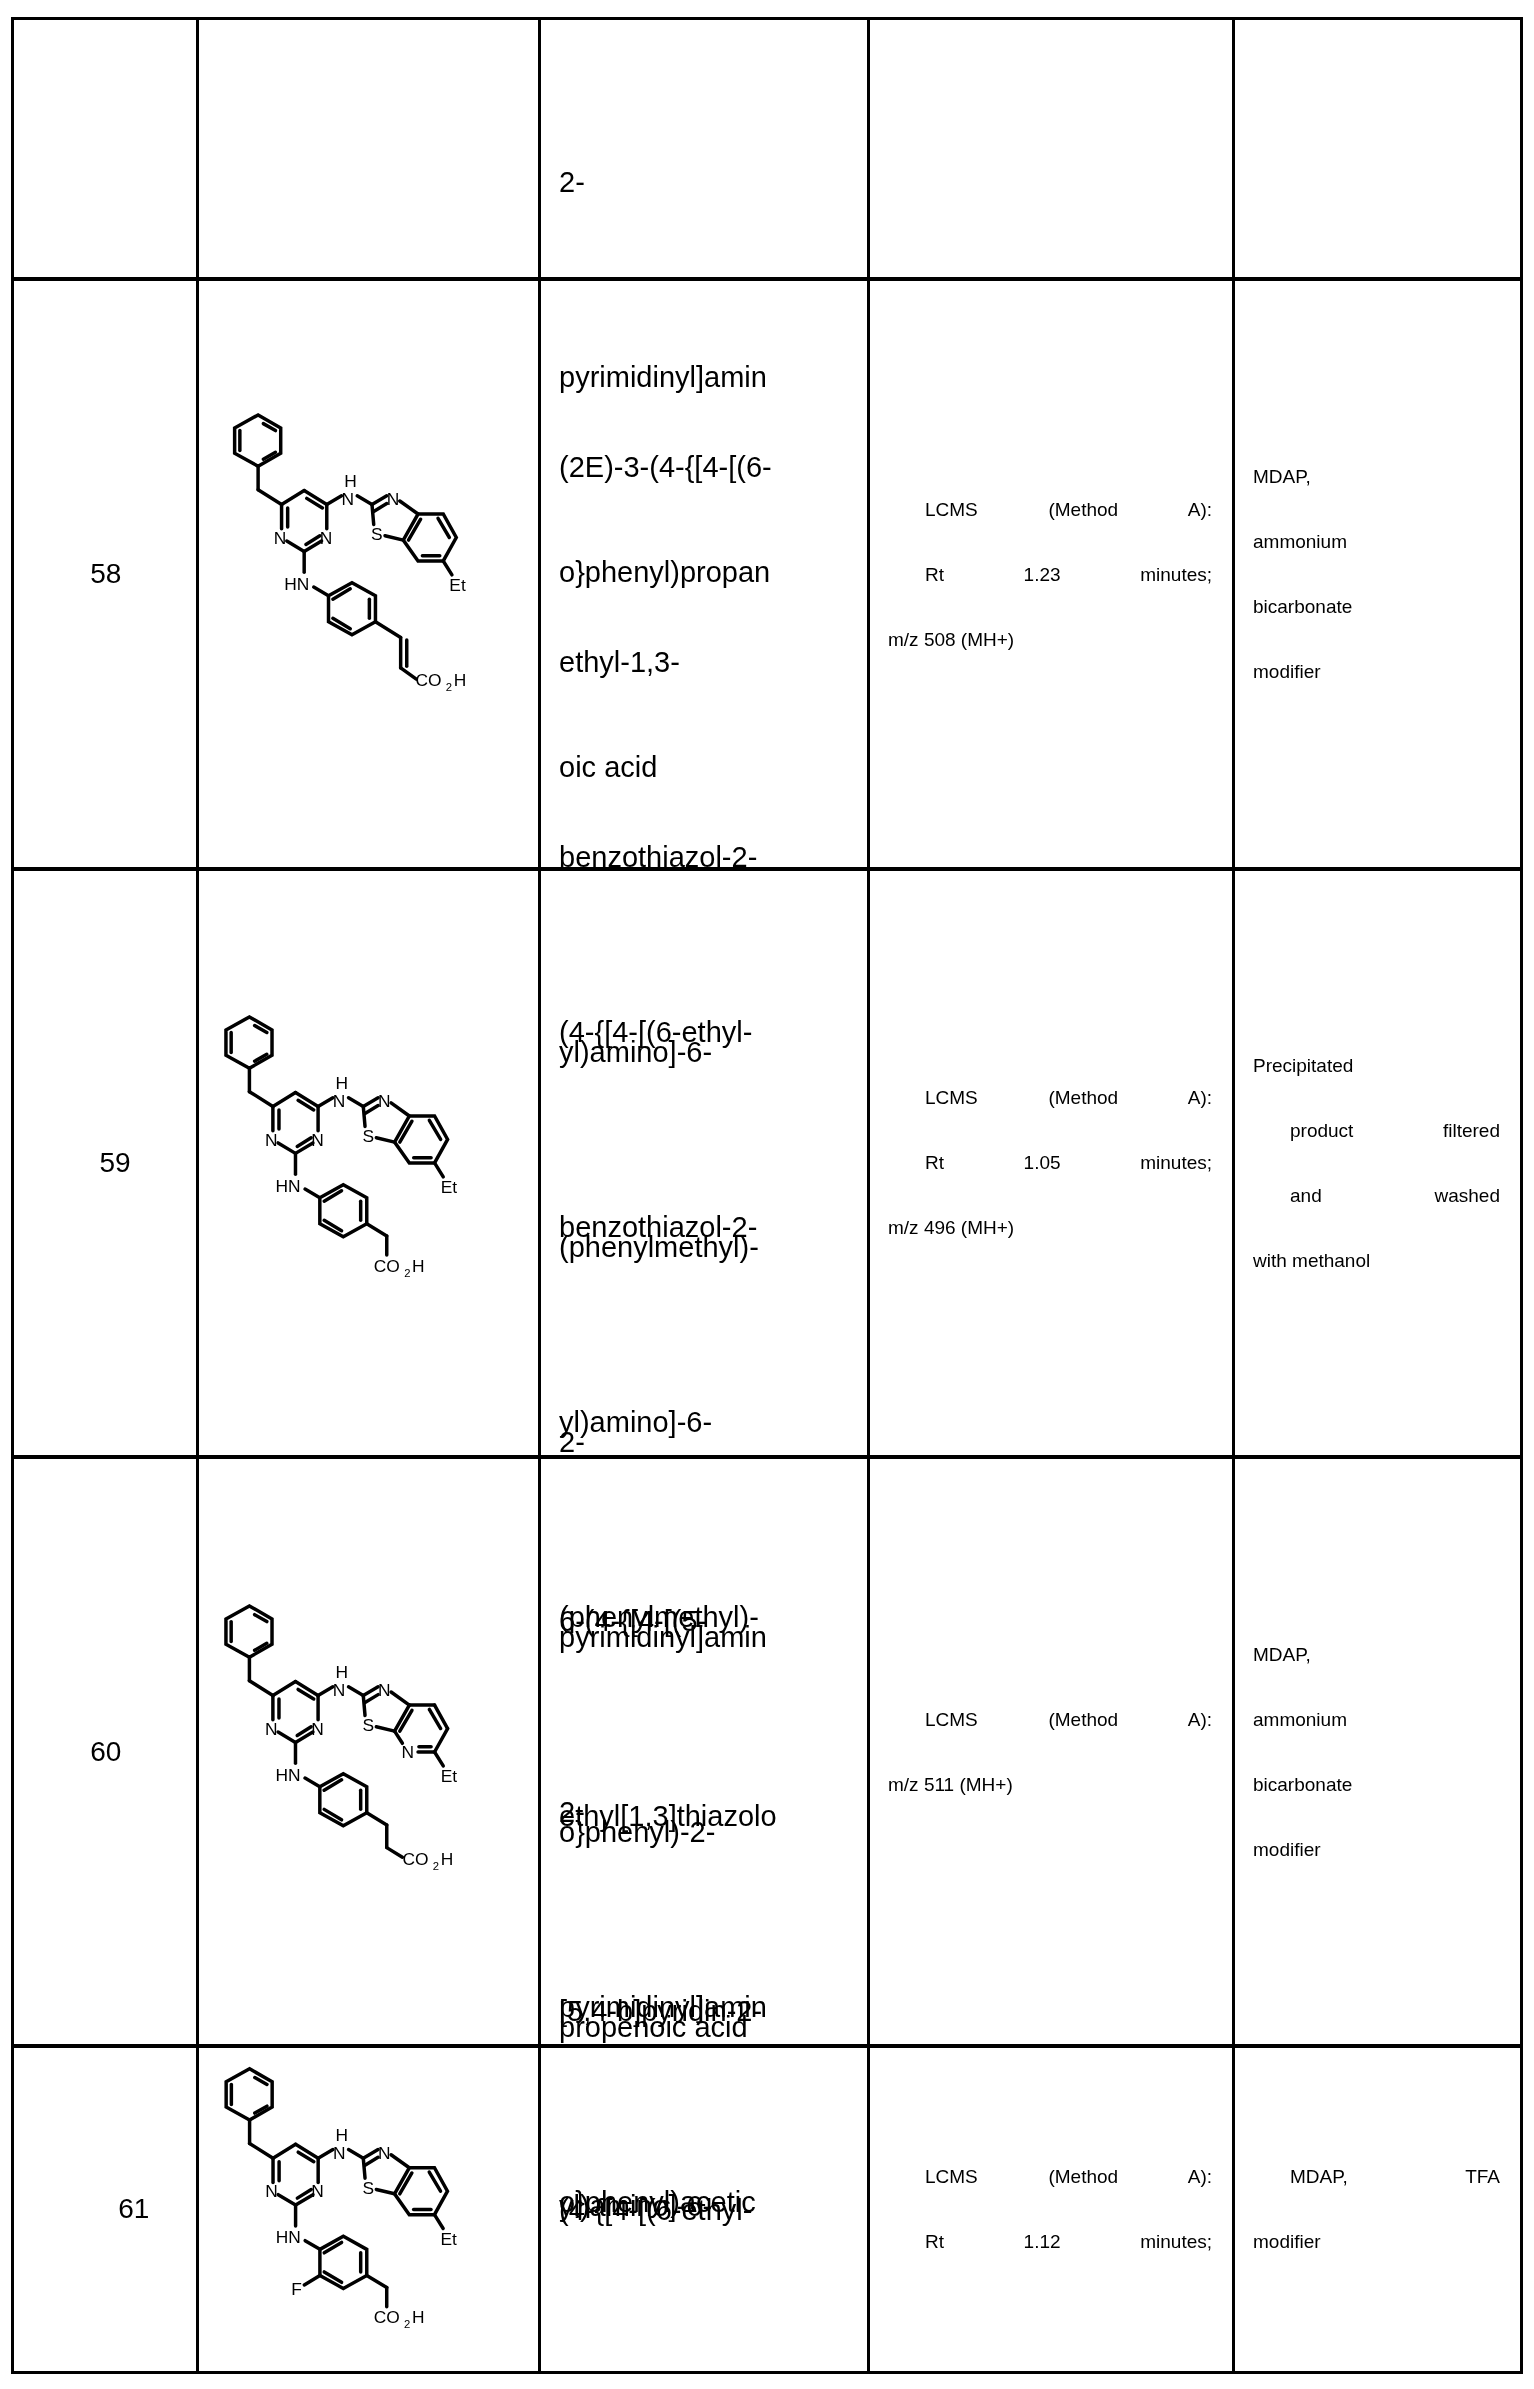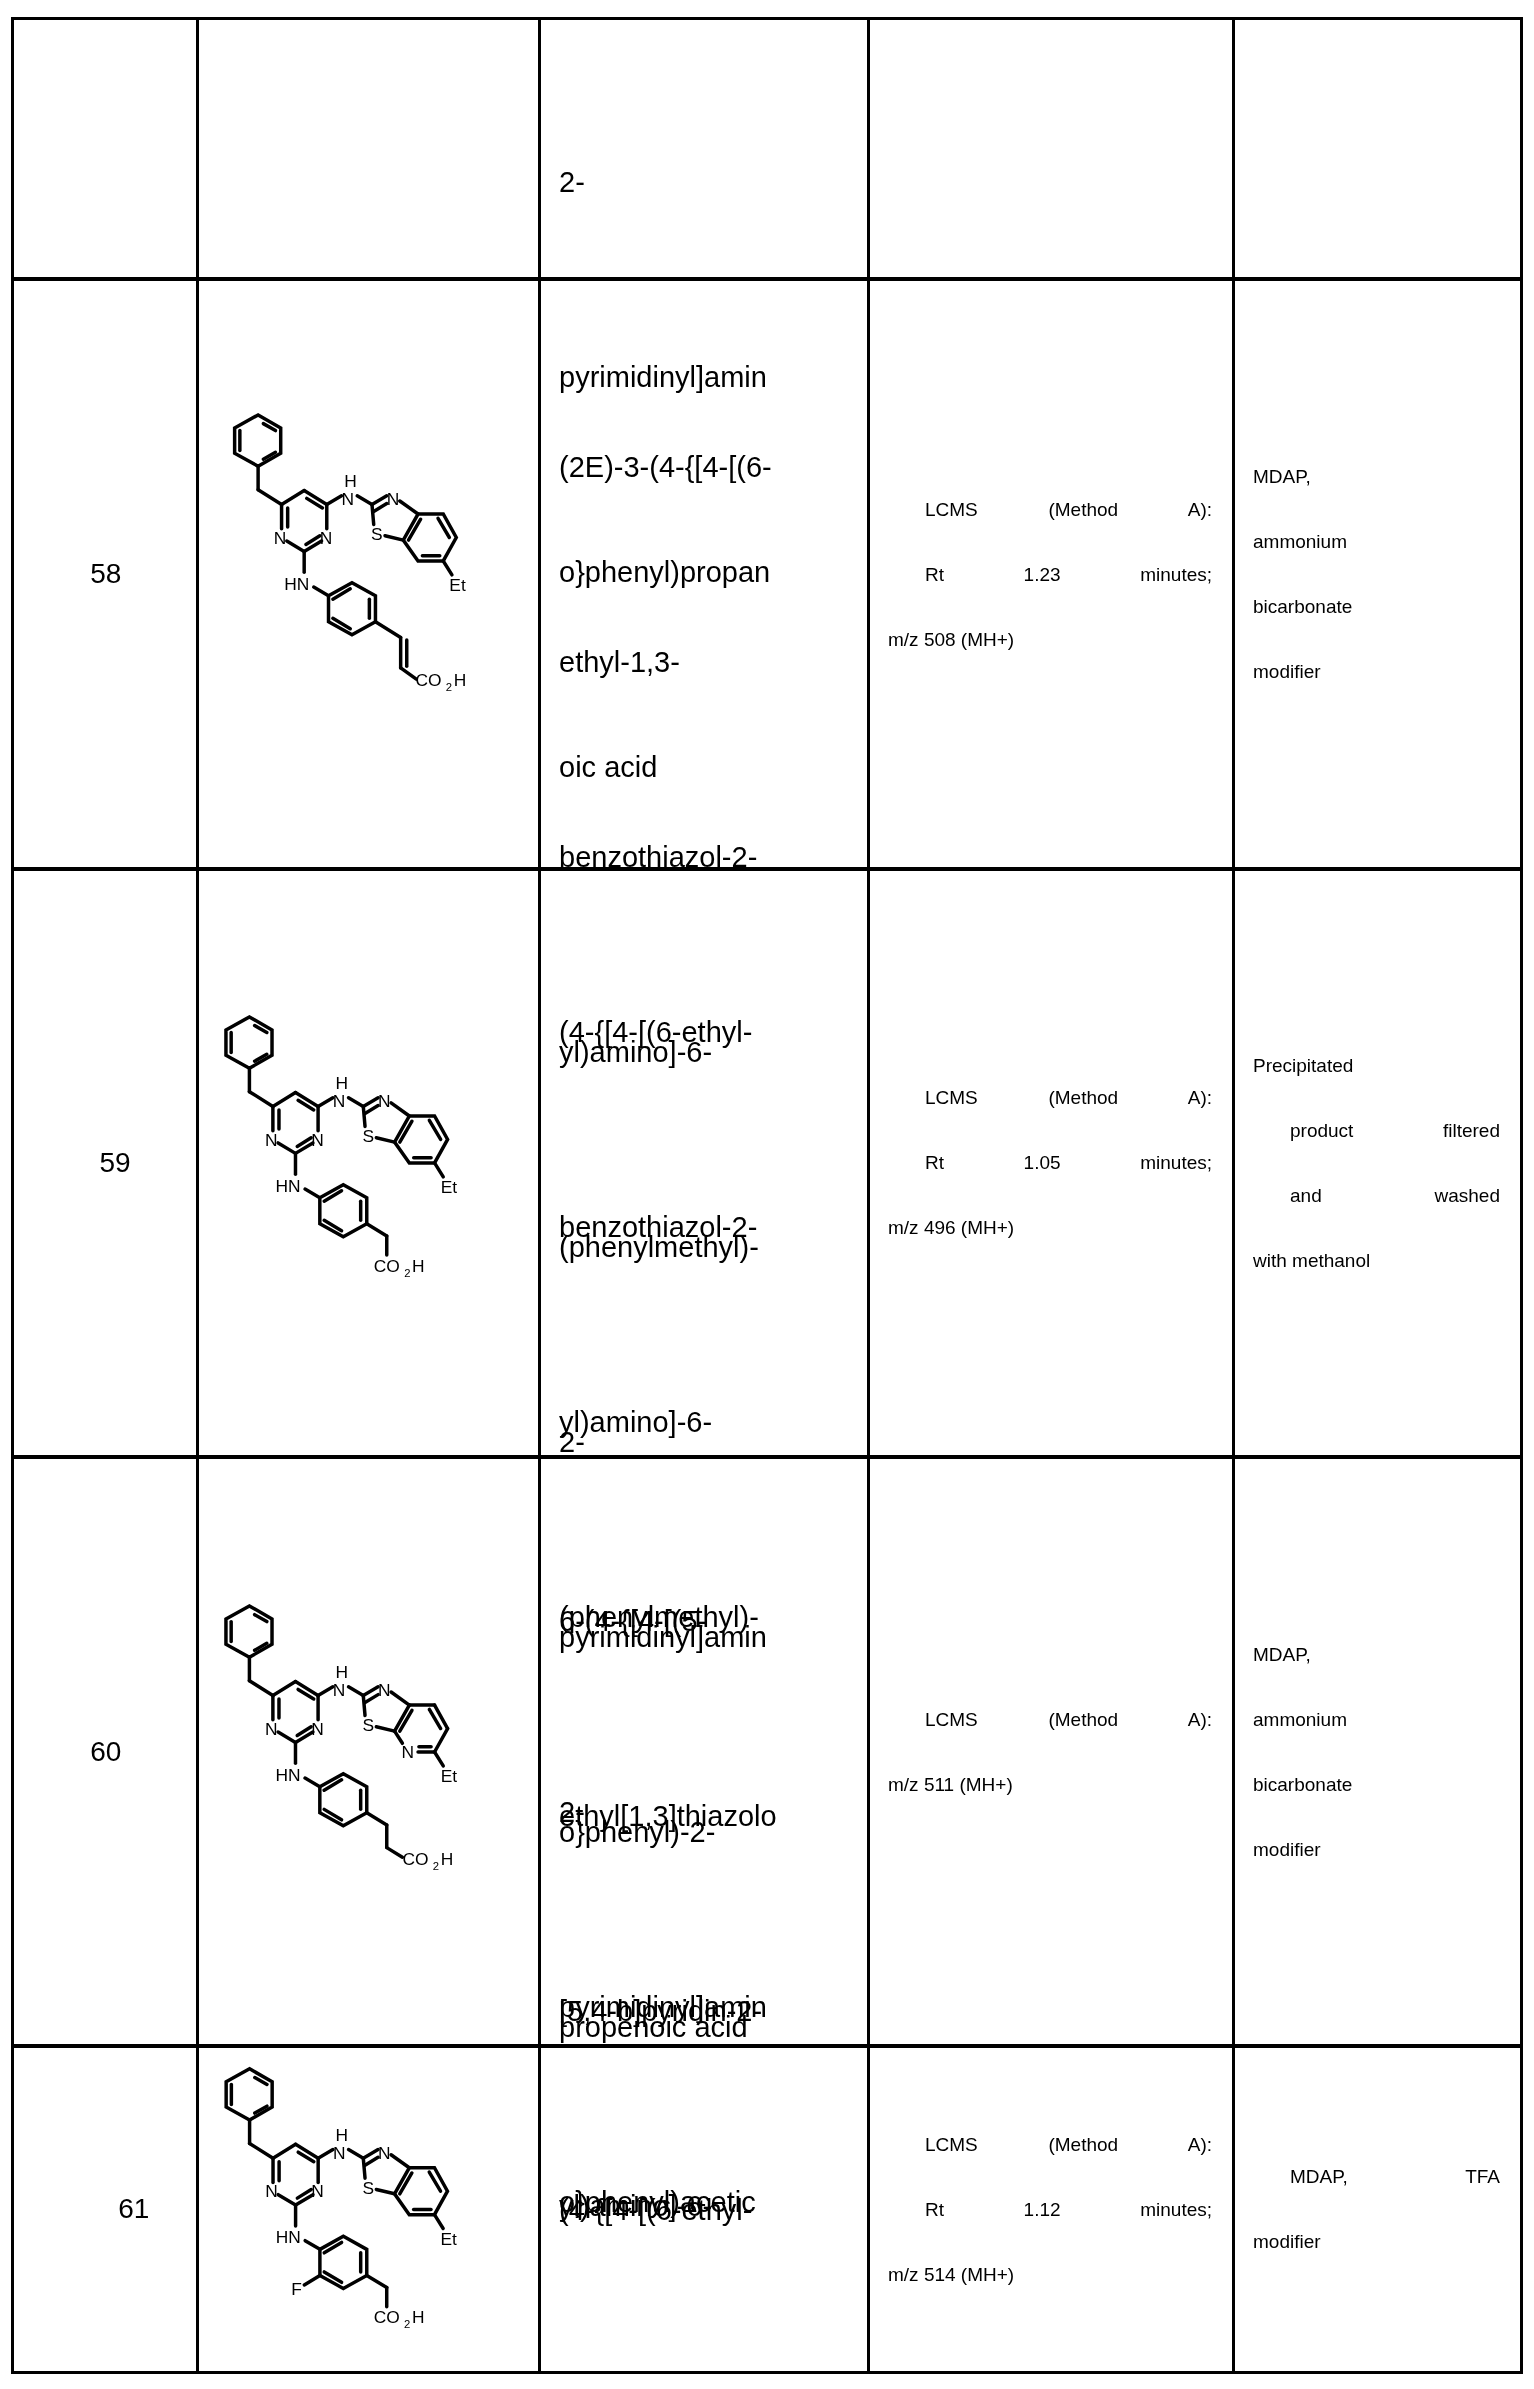--- a/index.html
+++ b/index.html
@@ -370,21 +370,20 @@
   <span class="line">(4-{[4-[(6-ethyl-</span>
   <span class="line">1,3-</span>
   
   
   
 </div>
 <div class="cell txt" style="left:869px; top:2048px; width:362px; height:322px;">
   <div class="inner">
     <span class="line just">LCMS (Method A):</span>
     <span class="line just">Rt 1.12 minutes;</span>
-    <span class="line">m/z 514 (MH+)</span>
   </div>
 </div>
 <div class="cell txt" style="left:1234px; top:2048px; width:285px; height:322px;">
   <div class="inner">
     <span class="line just">MDAP, TFA</span>
     <span class="line">modifier</span>
   </div>
 </div>
 
 

